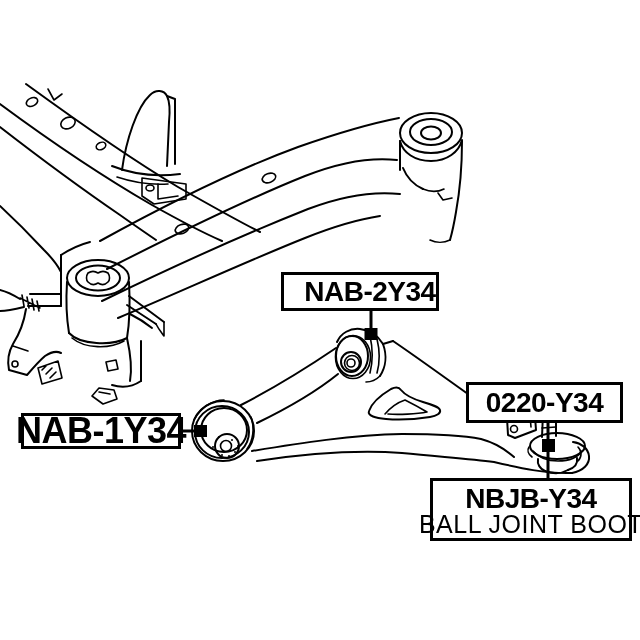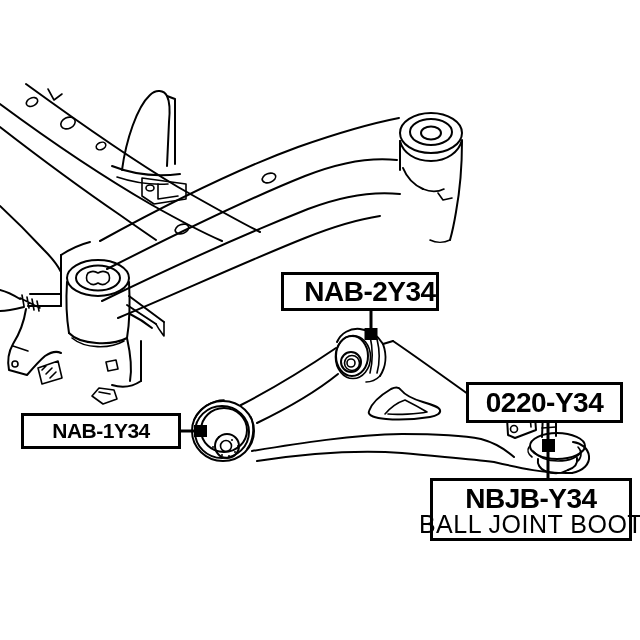--- a/index.html
+++ b/index.html
@@ -15,21 +15,21 @@
   .dot{fill:var(--ink,#000);stroke:none;}
   .part-label{
     position:absolute;display:flex;align-items:center;justify-content:center;
     border:3px solid var(--ink,#000);background:var(--paper,#fff);
     font-weight:700;color:var(--ink,#000);box-sizing:border-box;
     letter-spacing:-0.5px;cursor:pointer;
   }
   .part-label .pn{white-space:nowrap;}
   #label-nab2{left:281px;top:272px;width:158px;height:39px;font-size:28px;padding-left:20px;}
   #label-0220{left:466px;top:342px;width:157px;height:41px;font-size:28px;margin-top:40px;}
-  #label-nab1{left:21px;top:413px;width:160px;height:36px;font-size:21px;}
+  #label-nab1{left:21px;top:413px;width:160px;height:36px;font-size:36px;}
   #label-nbjb{left:430px;top:478px;width:202px;height:63px;flex-direction:column;justify-content:center;padding:1px 12px;}
   #label-nbjb .pn{font-size:28px;line-height:30px;}
   #label-nbjb .desc{font-size:25px;line-height:21px;letter-spacing:0.5px;font-weight:400;white-space:nowrap;}
 </style>
 </head>
 <body>
 
 <div class="canvas">
 
   <svg width="640" height="640" viewBox="0 0 640 640">

